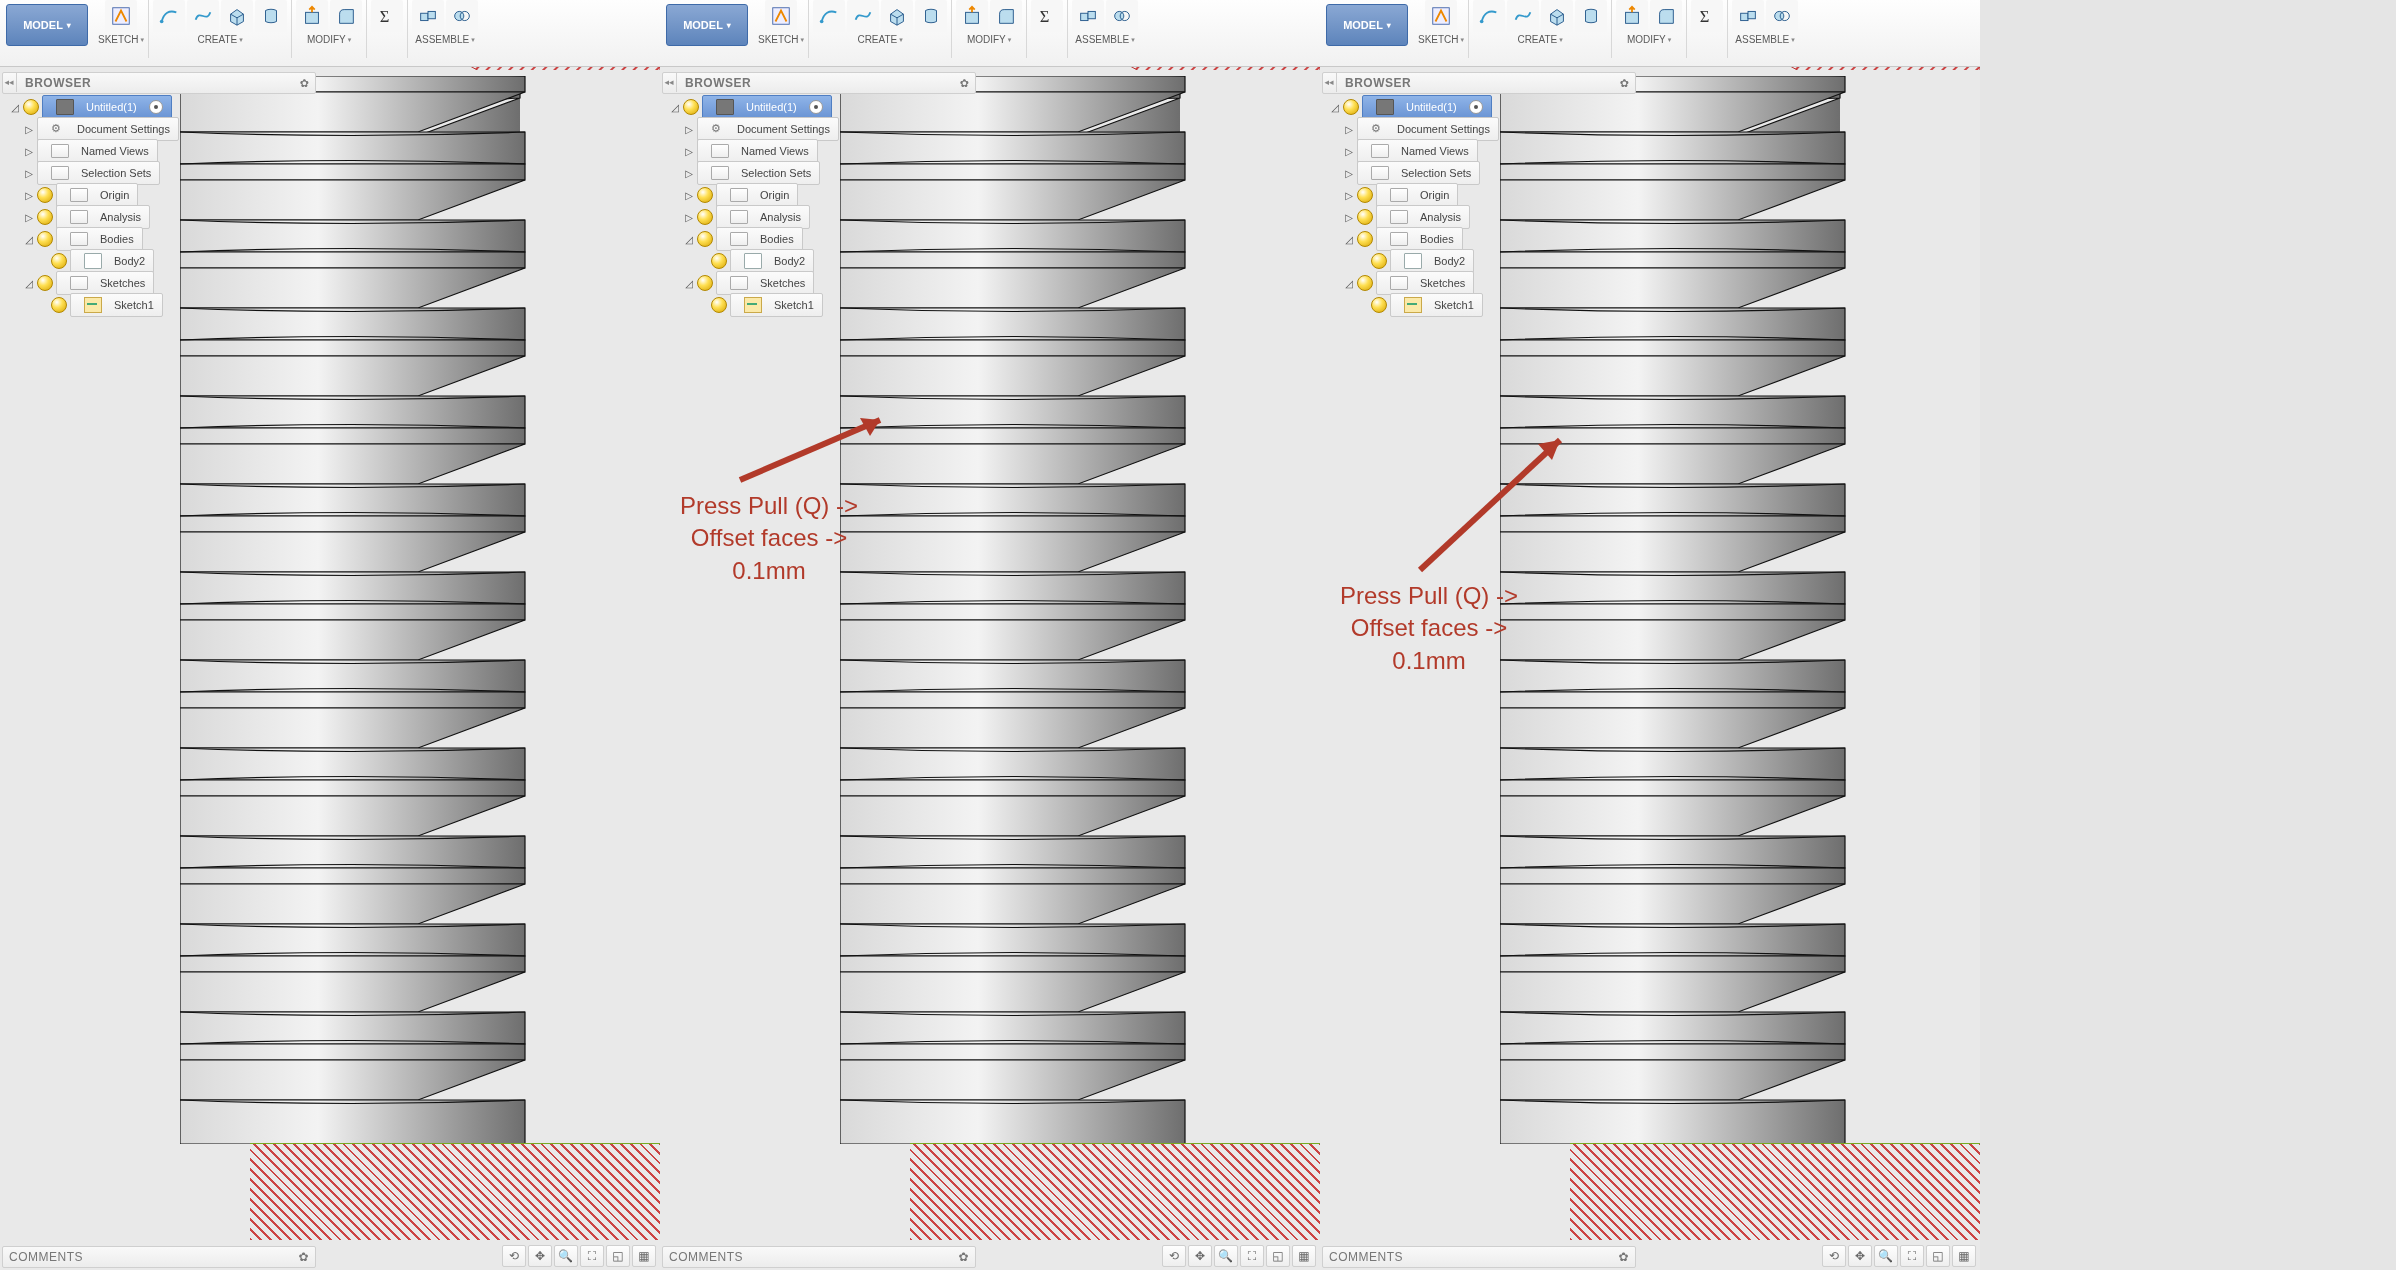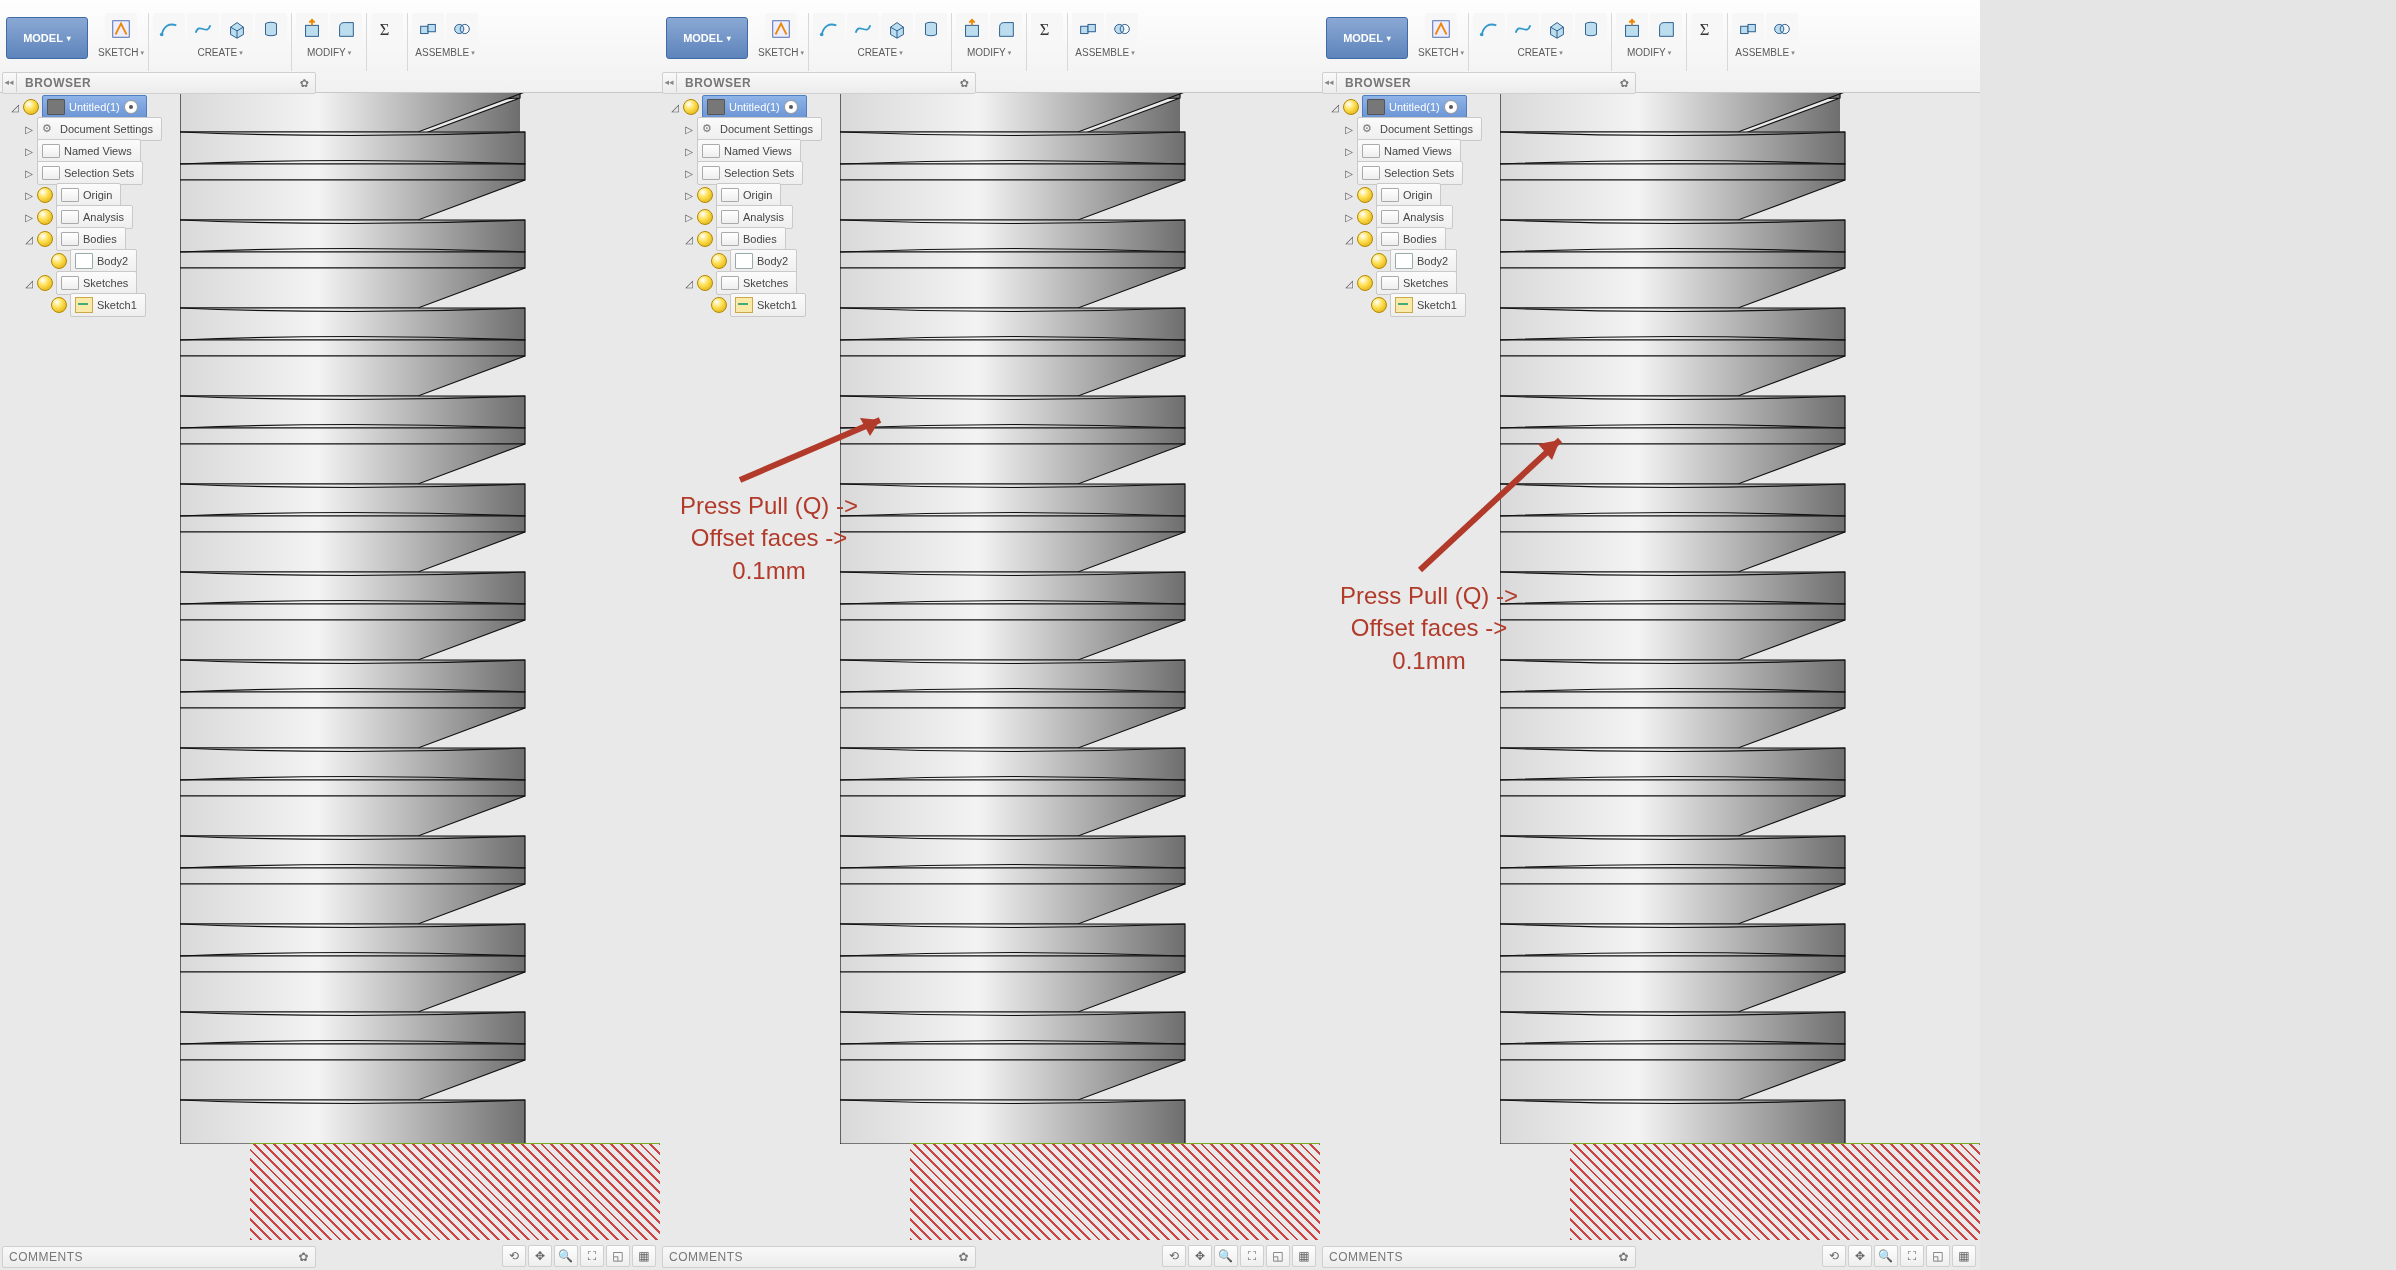--- a/index.html
+++ b/index.html
@@ -3,21 +3,21 @@
 <meta charset="utf-8">
 <style>
   html,body{margin:0;padding:0;background:#e5e5e5;font-family:Arial,Helvetica,sans-serif;font-size:11px;color:#333;width:2396px;height:1270px;overflow:hidden}
   .stage{position:relative;width:2396px;height:1270px}
   .panel{position:absolute;top:0;width:660px;height:1270px;background:#e9e9e9;}
   .panel.p1{left:0}
   .panel.p2{left:660px}
   .panel.p3{left:1320px}
 
   
-  .toolbar{position:absolute;top:0;left:0;right:0;height:66px;background:linear-gradient(#fefefe,#f1f1f1);border-bottom:1px solid #c8c8c8;display:flex;align-items:flex-start;padding:13px 6px;gap:0;z-index:5}
+  .toolbar{position:absolute;top:0;left:0;right:0;height:66px;background:linear-gradient(#fefefe,#f1f1f1);border-bottom:1px solid #c8c8c8;display:flex;align-items:flex-start;padding:0 6px;gap:0;z-index:5}
   .model-btn{width:80px;height:40px;background:linear-gradient(#8aa8d4,#5d84bb);border:1px solid #3e6aa8;border-radius:3px;color:#fff;font-size:11px;font-weight:bold;display:flex;align-items:center;justify-content:center;gap:4px;margin-right:6px;margin-top:4px}
   .model-btn::after{content:"▾";font-size:8px}
   .tb-group{display:flex;flex-direction:column;align-items:center;padding:0 4px;border-right:1px solid #d8d8d8;height:58px}
   .tb-group:last-child{border-right:none}
   .tb-row{display:flex;gap:2px}
   .tb-ico{width:30px;height:30px;border:1px solid transparent;border-radius:2px;display:flex;align-items:center;justify-content:center;background:#f7f7f7}
   .tb-ico svg{width:22px;height:22px}
   .tb-label{font-size:10px;color:#5a5a5a;margin-top:2px;display:flex;align-items:center;gap:2px}
   .tb-label::after{content:"▾";font-size:7px;color:#888}
 
@@ -33,21 +33,21 @@
   .indent1{margin-left:14px}
   .indent2{margin-left:28px}
   .tri{width:10px;text-align:center;color:#555;font-size:10px}
   .bulb{width:14px;height:14px;border-radius:50%;background:radial-gradient(circle at 35% 30%,#fff,#ffe054 40%,#d7a400 100%);border:1px solid #b38800}
   .ico-box{width:16px;height:14px;border:1px solid #9aa;background:#fff;border-radius:1px}
   .ico-box.dark{background:#777;border-color:#555}
   .ico-gear{width:14px;height:14px;color:#777}
   .ico-fold{width:16px;height:12px;background:linear-gradient(#fff,#eee);border:1px solid #aaa;border-radius:1px}
   .ico-sk{width:16px;height:14px;background:#fbe9a8;border:1px solid #caa94a;position:relative}
   .ico-sk::after{content:"";position:absolute;left:2px;top:5px;width:10px;height:2px;background:#4a7}
-  .pill{background:linear-gradient(#fbfbfb,#eee);border:1px solid #c9c9c9;border-radius:2px;padding:2px 8px 2px 4px;display:flex;align-items:center;gap:4px;height:18px}
+  .pill{background:linear-gradient(#fbfbfb,#eee);border:1px solid #c9c9c9;border-radius:2px;padding:2px 8px 2px 13px;display:flex;align-items:center;gap:12px;height:18px}
   .pill.sel{background:linear-gradient(#8fb4e8,#6a94d4);border-color:#4f7ec2;color:#fff}
   .pill.sel .lbl{color:#fff}
   .lbl{font-size:11px;color:#444;white-space:nowrap}
   .radio-dot{width:12px;height:12px;border:1px solid #999;border-radius:50%;background:#fff;display:flex;align-items:center;justify-content:center}
   .radio-dot::after{content:"";width:4px;height:4px;border-radius:50%;background:#555}
 
   
   .comments{position:absolute;bottom:2px;left:2px;width:300px;height:20px;background:linear-gradient(#f9f9f9,#ececec);border:1px solid #cfcfcf;border-radius:2px;display:flex;align-items:center;padding:0 6px;color:#777;font-size:12px;letter-spacing:.5px;z-index:6}
   .comments .gear{position:absolute;right:6px}
 

